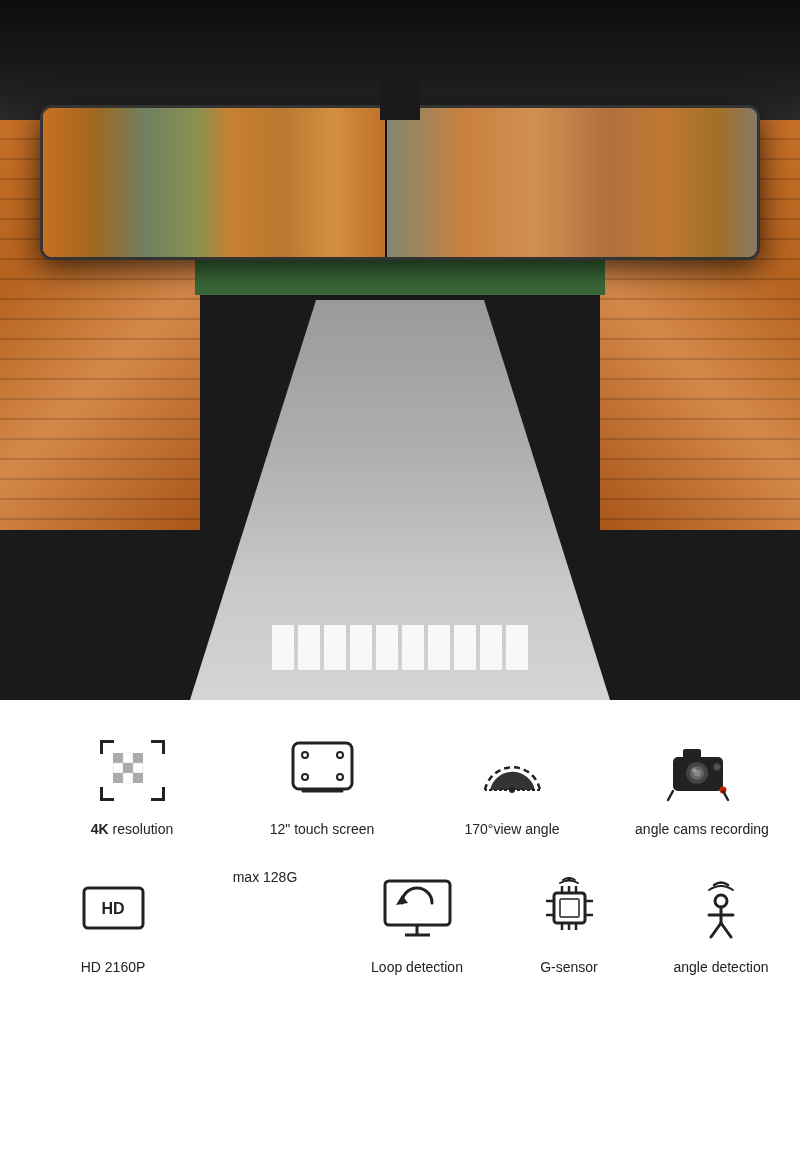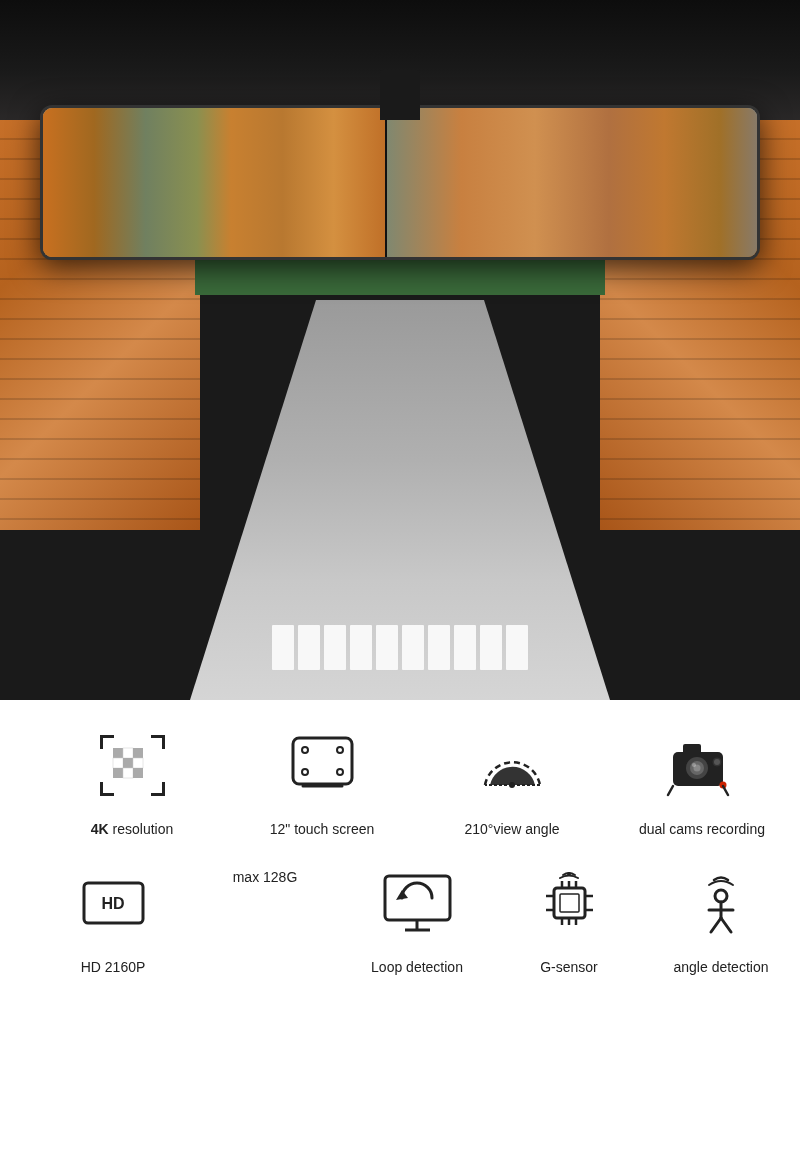--- a/index.html
+++ b/index.html
@@ -197,20 +197,21 @@
       display: flex;
       flex-direction: column;
       align-items: center;
       width: 140px;
     }
 
     .feature-icon {
       width: 80px;
       height: 80px;
       display: flex;
+      align-items: center;
       justify-content: center;
       margin-bottom: 10px;
     }
 
     .feature-label {
       text-align: center;
       font-size: 14px;
       line-height: 1.3;
       color: #222;
       font-weight: 400;
@@ -440,21 +441,21 @@
 
           <path d="M 15 55 A 23 23 0 0 1 60 55 Z" fill="#333"></path>
 
           <circle cx="37" cy="55" r="3" fill="#222"></circle>
 
           <line x1="37" y1="55" x2="10" y2="55" stroke="#222" stroke-width="2" stroke-dasharray="3,2"></line>
 
           <line x1="37" y1="55" x2="65" y2="55" stroke="#222" stroke-width="2" stroke-dasharray="3,2"></line>
         </svg>
       </div>
-      <div class="feature-label">210°view
+      <div class="feature-label">170°view
 angle</div>
     </div>
 
 
     <div class="feature-item">
       <div class="feature-icon">
         <svg width="75" height="70" viewBox="0 0 75 70">
 
           <rect x="8" y="22" width="50" height="34" rx="5" fill="#222"></rect>
 
@@ -468,21 +469,21 @@
 
           <circle cx="52" cy="32" r="5" fill="#333" stroke="#222" stroke-width="1"></circle>
           <circle cx="52" cy="32" r="3" fill="#555"></circle>
 
           <circle cx="58" cy="55" r="3.5" fill="#cc2200"></circle>
 
           <line x1="8" y1="56" x2="3" y2="65" stroke="#222" stroke-width="2.5" stroke-linecap="round"></line>
           <line x1="58" y1="56" x2="63" y2="65" stroke="#222" stroke-width="2.5" stroke-linecap="round"></line>
         </svg>
       </div>
-      <div class="feature-label">dual cams
+      <div class="feature-label">angle cams
 recording</div>
     </div>
 
   </div>
 
   <div class="features-row">
 
     <div class="feature-item">
       <div class="feature-icon">
         <svg width="75" height="70" viewBox="0 0 75 70">

